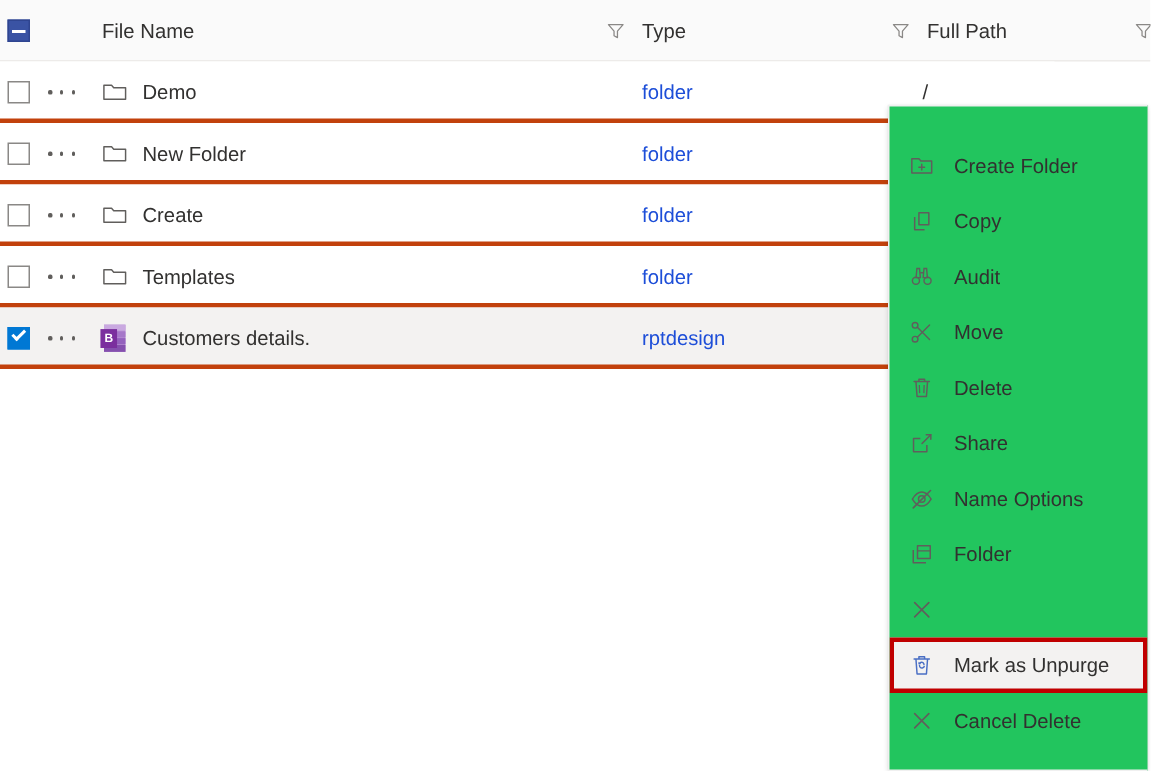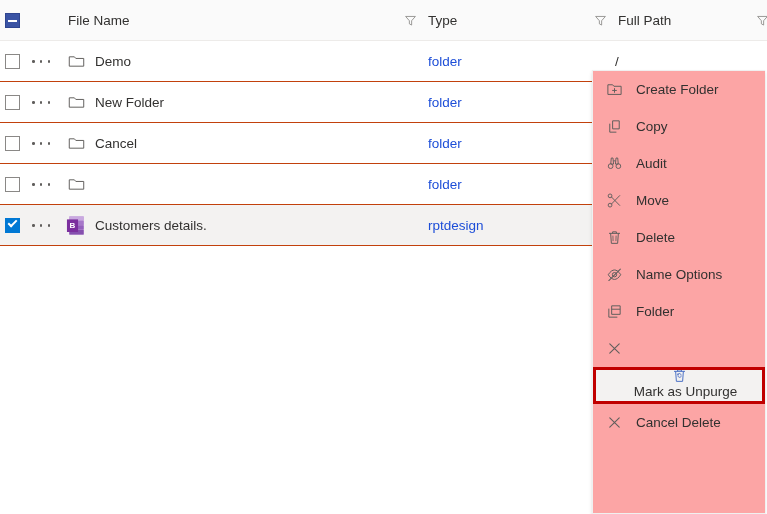--- a/index.html
+++ b/index.html
@@ -59,21 +59,21 @@
     width: 9px; height: 2px;
     background: #ffffff;
   }
 
   
   .row {
     position: absolute;
     left: 0;
     width: 703px;
     height: 41px;
-    border-bottom: 1px solid #c2410c;
+    border-bottom: 3px solid #c2410c;
     background: #ffffff;
   }
   .row.selected { background: #f3f2f1; }
 
   .cb {
     position: absolute;
     left: 5px; top: 13px;
     width: 15px; height: 15px;
     border: 1px solid #8a8886;
     background: #ffffff;
@@ -151,25 +151,25 @@
     left: 66px; top: 10px;
     width: 21px; height: 21px;
   }
 
   
   .context-menu {
     position: absolute;
     left: 592px; top: 70px;
     width: 173px;
     height: 444px;
-    background: #fca5a5;
+    background: #22c55e;
     box-shadow: 0 1.6px 3.6px rgba(0,0,0,0.13), 0 0.3px 0.9px rgba(0,0,0,0.10);
     border: 1px solid #f0f0f0;
     border-right: none;
-    padding-top: 0;
+    padding-top: 21px;
     overflow: hidden;
   }
   .menu-item {
     position: relative;
     height: 37px;
     display: flex;
     align-items: center;
     padding-left: 13px;
     cursor: default;
   }
@@ -182,21 +182,20 @@
   .menu-item .mi-label {
     font-size: 13.5px;
     color: #323130;
     white-space: nowrap;
   }
   .menu-item.highlighted {
     background: #f3f2f1;
     outline: 3px solid #c00000;
     outline-offset: -3px;
     z-index: 5;
-    flex-direction: column;
   }
 </style>
 </head>
 <body>
 
 <div id="app">
 
   <div class="grid-header">
 
     <div class="selectall-box">
@@ -261,35 +260,36 @@
   <div class="row" style="top:123px;">
     <div class="cb"></div>
     <div class="ellipsis">
         <i></i>
         <i></i>
         <i></i>
       </div>
     <svg class="row-icon" viewBox="0 0 20 20">
       <path d="M1.5 4.5 L7.5 4.5 L9.2 6.4 L18.5 6.4 L18.5 15.5 L1.5 15.5 Z" fill="none" stroke="#605e5c" stroke-width="1.15" stroke-linejoin="round"></path>
     </svg>
-    <div class="cell-name">Cancel</div>
+    <div class="cell-name">Create</div>
     <div class="cell-type">folder</div>
     <div class="cell-path"></div>
   </div>
 
   <div class="row" style="top:164px;">
     <div class="cb"></div>
     <div class="ellipsis">
         <i></i>
         <i></i>
         <i></i>
       </div>
     <svg class="row-icon" viewBox="0 0 20 20">
       <path d="M1.5 4.5 L7.5 4.5 L9.2 6.4 L18.5 6.4 L18.5 15.5 L1.5 15.5 Z" fill="none" stroke="#605e5c" stroke-width="1.15" stroke-linejoin="round"></path>
     </svg>
+    <div class="cell-name">Templates</div>
     <div class="cell-type">folder</div>
     <div class="cell-path"></div>
   </div>
 
   <div class="row selected" style="top:205px;">
     <div class="cb checked">
       <div class="cb-check"></div>
     </div>
     <div class="ellipsis">
         <i></i>
@@ -351,20 +351,28 @@
     <div class="menu-item">
       <svg class="mi-icon" viewBox="0 0 18 18">
         <path d="M3.6 4.6 L14.4 4.6" stroke="#605e5c" stroke-width="1.05" stroke-linecap="round"></path>
         <path d="M7 4.6 L7 3 L11 3 L11 4.6" fill="none" stroke="#605e5c" stroke-width="1.05" stroke-linejoin="round"></path>
         <path d="M4.9 4.6 L5.7 15.2 L12.3 15.2 L13.1 4.6" fill="none" stroke="#605e5c" stroke-width="1.05" stroke-linejoin="round"></path>
         <path d="M7.3 7 L7.5 12.8 M10.7 7 L10.5 12.8" stroke="#605e5c" stroke-width="0.9"></path>
       </svg>
       <span class="mi-label">Delete</span>
     </div>
 
+    <div class="menu-item">
+      <svg class="mi-icon" viewBox="0 0 18 18">
+        <path d="M12.2 3 L15.4 3 L15.4 6.2" fill="none" stroke="#605e5c" stroke-width="1.05" stroke-linejoin="round" stroke-linecap="round"></path>
+        <path d="M15.4 3 L9.2 9.2" stroke="#605e5c" stroke-width="1.05" stroke-linecap="round"></path>
+        <path d="M12.6 10.2 L12.6 15 L3.2 15 L3.2 5.6 L8 5.6" fill="none" stroke="#605e5c" stroke-width="1.05" stroke-linejoin="round"></path>
+      </svg>
+      <span class="mi-label">Share</span>
+    </div>
 
     <div class="menu-item">
       <svg class="mi-icon" viewBox="0 0 18 18">
         <path d="M2.4 9.2 C4.6 5.6 7 4.2 9 4.2 C11 4.2 13.4 5.6 15.6 9.2 C13.4 12.8 11 14.2 9 14.2 C7 14.2 4.6 12.8 2.4 9.2 Z" fill="none" stroke="#605e5c" stroke-width="1.05"></path>
         <circle cx="9" cy="9.2" r="2.3" fill="none" stroke="#605e5c" stroke-width="1.05"></circle>
         <path d="M3 15.4 L15.2 3.2" stroke="#605e5c" stroke-width="1.15" stroke-linecap="round"></path>
       </svg>
       <span class="mi-label">Name Options</span>
     </div>
 

